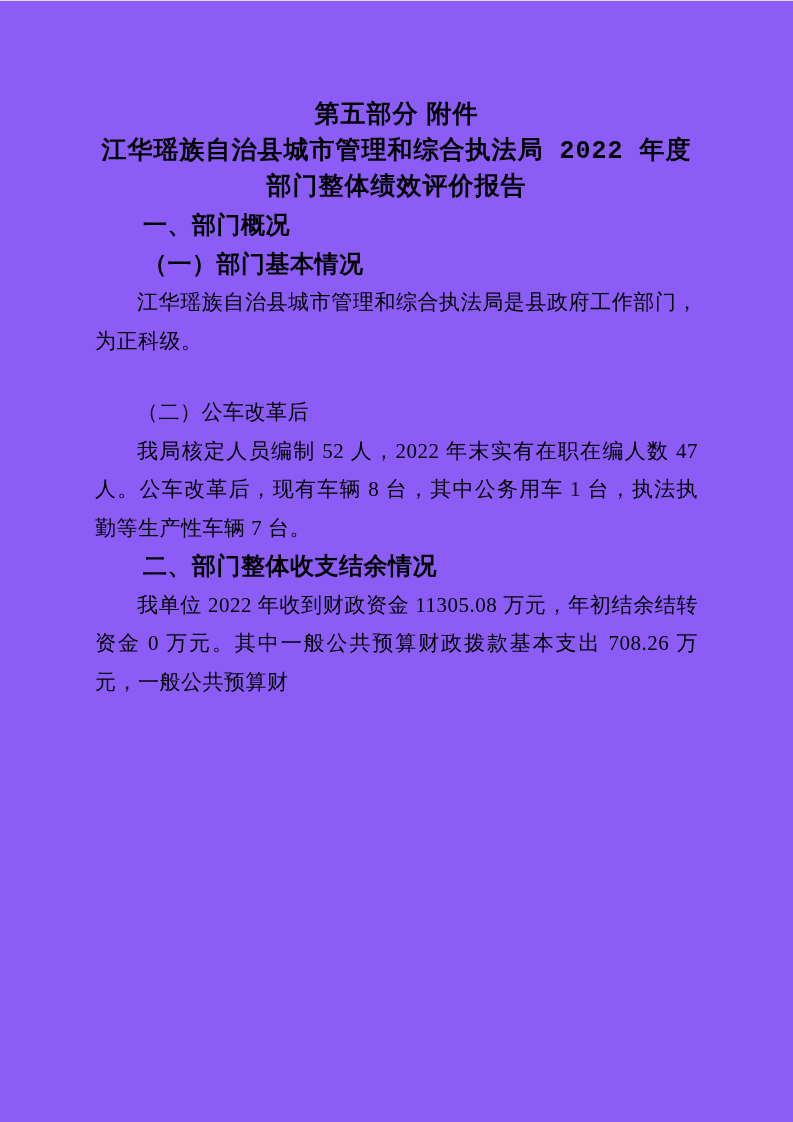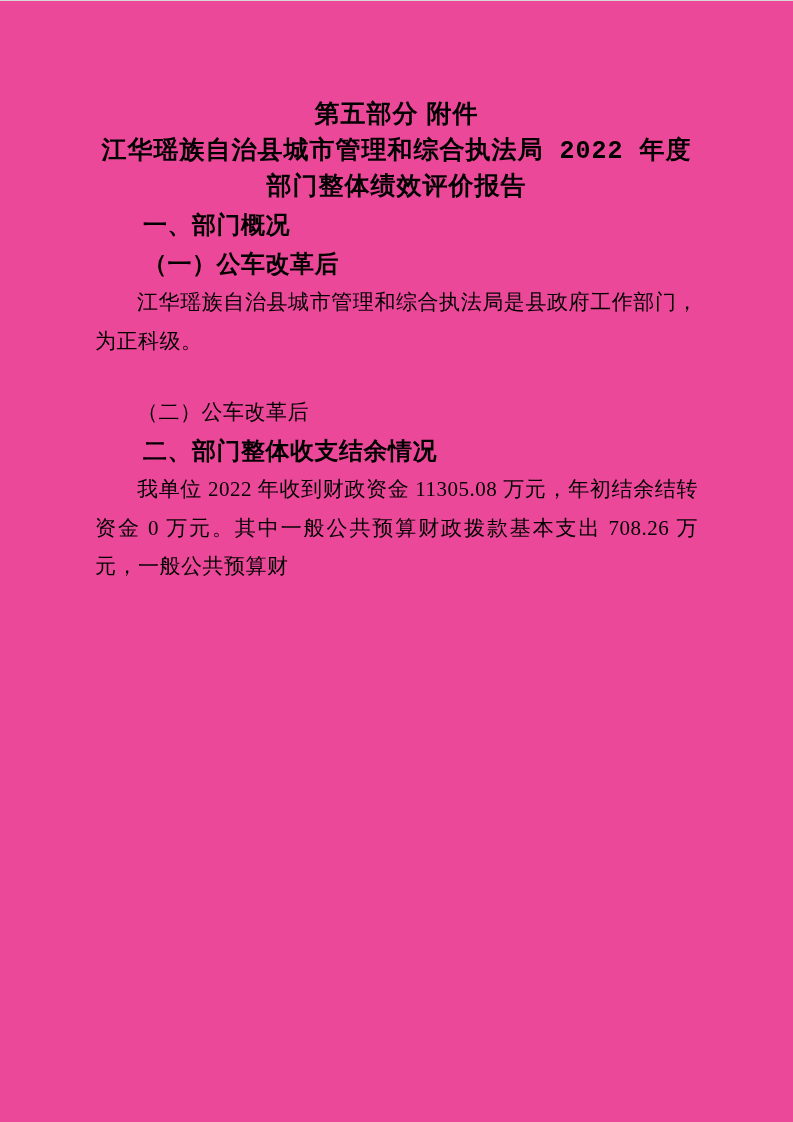--- a/index.html
+++ b/index.html
@@ -11,21 +11,21 @@
     height: 1122px;
     overflow: hidden;
     border-top: 1px solid #d8d8d8;
     font-family: "Liberation Serif", "DejaVu Serif", serif;
     color: #000000;
   }
   .page {
     width: 793px;
     height: 1122px;
     padding: 95px 95px 0 95px;
-    background: #ec4899;
+    background: #8b5cf6;
   }
   .section-title {
     font-family: "Liberation Sans", "DejaVu Sans", sans-serif;
     font-weight: 700;
     font-size: 25px;
     line-height: 34px;
     text-align: center;
     letter-spacing: 1px;
   }
   .report-title {
@@ -68,27 +68,28 @@
 
 <div class="page">
 
   <div class="section-title">第五部分 附件</div>
 
   <div class="report-title">江华瑶族自治县城市管理和综合执法局 2022 年度部门整体绩效评价报告</div>
 
 
   <div class="heading">一、部门概况</div>
 
-  <div class="heading">（一）公车改革后</div>
+  <div class="heading">（一）部门基本情况</div>
 
   <p class="body-text">江华瑶族自治县城市管理和综合执法局是县政府工作部门，为正科级。</p>
 
 
   <div class="blank-line"></div>
 
   <div class="subheading-plain">（二）公车改革后</div>
 
+  <p class="body-text">我局核定人员编制 52 人，2022 年末实有在职在编人数 47 人。公车改革后，现有车辆 8 台，其中公务用车 1 台，执法执勤等生产性车辆 7 台。</p>
 
   <div class="heading">二、部门整体收支结余情况</div>
 
   <p class="body-text">我单位 2022 年收到财政资金 11305.08 万元，年初结余结转资金 0 万元。其中一般公共预算财政拨款基本支出 708.26 万元，一般公共预算财</p>
 
 </div>
 
 </body></html>

